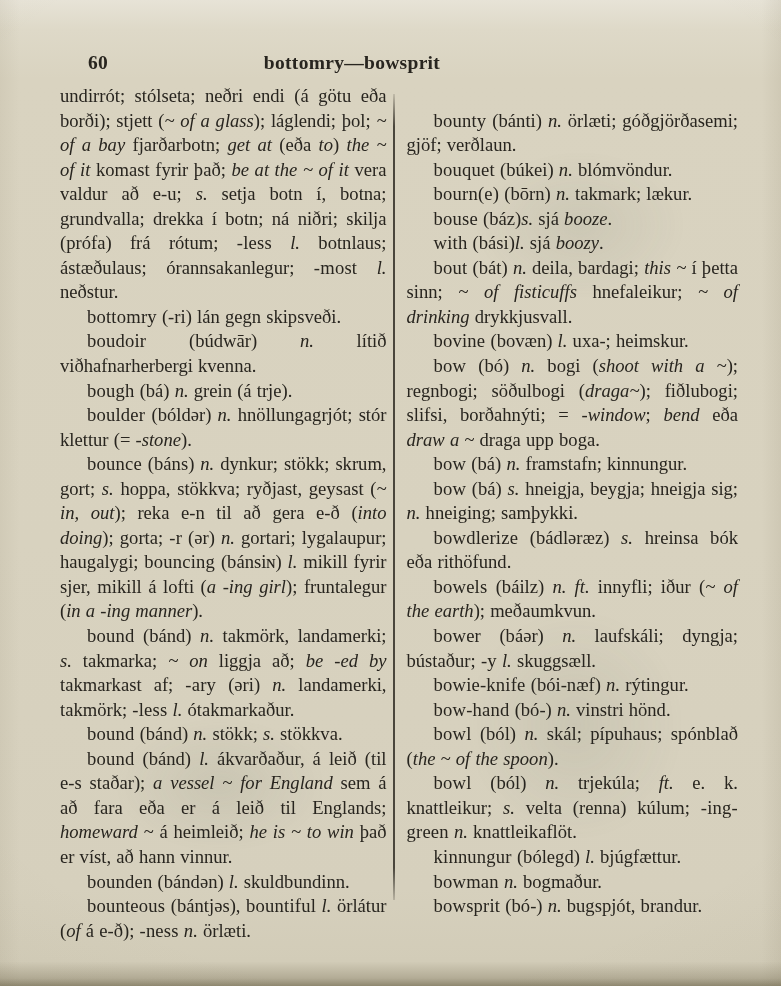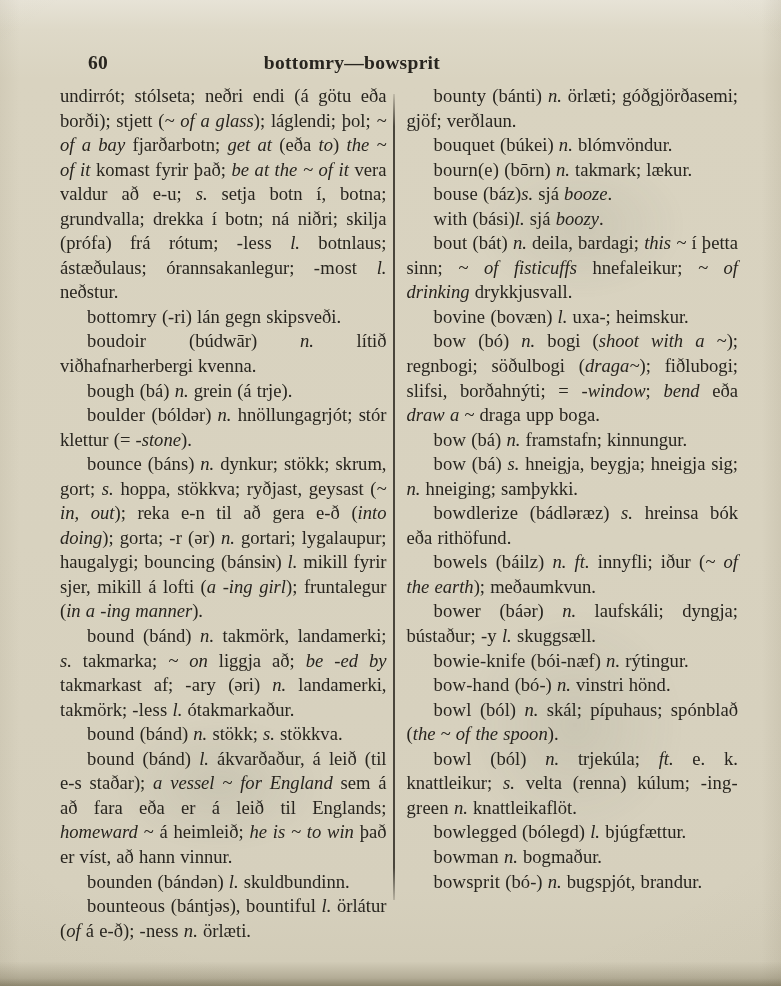--- a/index.html
+++ b/index.html
@@ -25,21 +25,21 @@
   }
   .running-head{
     position:absolute;top:52px;left:0;width:781px;height:26px;
     font-size:19.5px;font-weight:bold;letter-spacing:0.3px;
   }
   .page-number{position:absolute;left:88px;top:0;}
   .head-title{position:absolute;left:0;width:704px;text-align:center;top:0;}
   .text-block{
     position:absolute;top:84px;left:60px;width:678px;
   }
-  .columns{display:flex;gap:20px;}
+  .columns{display:flex;gap:20px;align-items:center;}
   .col{width:329px;font-size:18.6px;line-height:24.55px;}
   .col.right{width:334px;}
   .divider{
     position:absolute;left:333px;top:10px;width:1.6px;height:806px;
     background:linear-gradient(180deg, rgba(60,55,45,0.15), #4a463c 4%, #4a463c 96%, rgba(60,55,45,0.2));
   }
   p.entry{
     margin:0;text-align:justify;text-indent:27px;
     word-spacing:0.5px;
   }
@@ -97,20 +97,20 @@
           <p class="entry"><b>bow</b> (bó) <i>n.</i> bogi (<i>shoot with a ~</i>); regnbogi; söðulbogi (<i>draga~</i>); fiðlubogi; slifsi, borðahnýti; = <i>-window</i>; <i>bend</i> eða <i>draw a ~</i> draga upp boga.</p>
           <p class="entry"><b>bow</b> (bá) <i>n.</i> framstafn; kinnungur.</p>
           <p class="entry"><b>bow</b> (bá) <i>s.</i> hneigja, beygja; hneigja sig; <i>n.</i> hneiging; samþykki.</p>
           <p class="entry"><b>bowdlerize</b> (bádləræz) <i>s.</i> hreinsa bók eða rithöfund.</p>
           <p class="entry"><b>bowels</b> (báilz) <i>n. ft.</i> innyfli; iður (<i>~ of the earth</i>); meðaumkvun.</p>
           <p class="entry"><b>bower</b> (báər) <i>n.</i> laufskáli; dyngja; bústaður; <b>-y</b> <i>l.</i> skuggsæll.</p>
           <p class="entry"><b>bowie-knife</b> (bói-næf) <i>n.</i> rýtingur.</p>
           <p class="entry"><b>bow-hand</b> (bó-) <i>n.</i> vinstri hönd.</p>
           <p class="entry"><b>bowl</b> (ból) <i>n.</i> skál; pípuhaus; spónblað (<i>the ~ of the spoon</i>).</p>
           <p class="entry"><b>bowl</b> (ból) <i>n.</i> trjekúla; <i>ft.</i> e. k. knattleikur; <i>s.</i> velta (renna) kúlum; <b>-ing-green</b> <i>n.</i> knattleikaflöt.</p>
-          <p class="entry"><b>bowlegged</b> (bólegd) <i>l.</i> bjúgfættur.</p>
+          <p class="entry"><b>kinnungur</b> (bólegd) <i>l.</i> bjúgfættur.</p>
           <p class="entry"><b>bowman</b> <i>n.</i> bogmaður.</p>
           <p class="entry"><b>bowsprit</b> (bó-) <i>n.</i> bugspjót, brandur.</p>
         </div>
     </div>
   </div>
 
 </div>
 
 </body></html>

